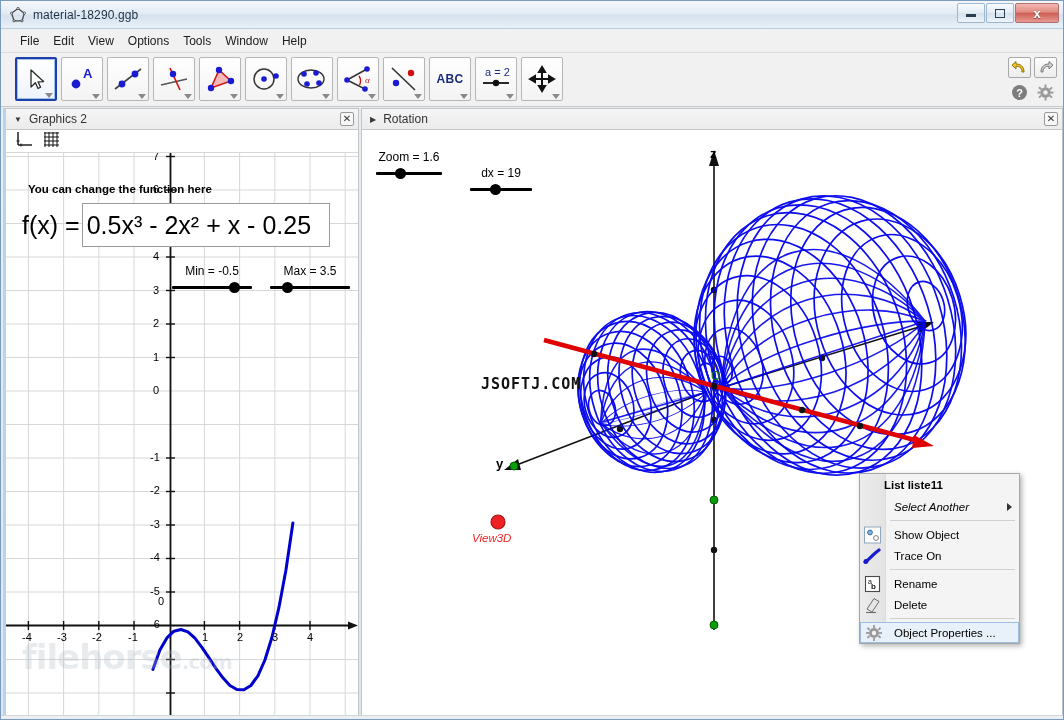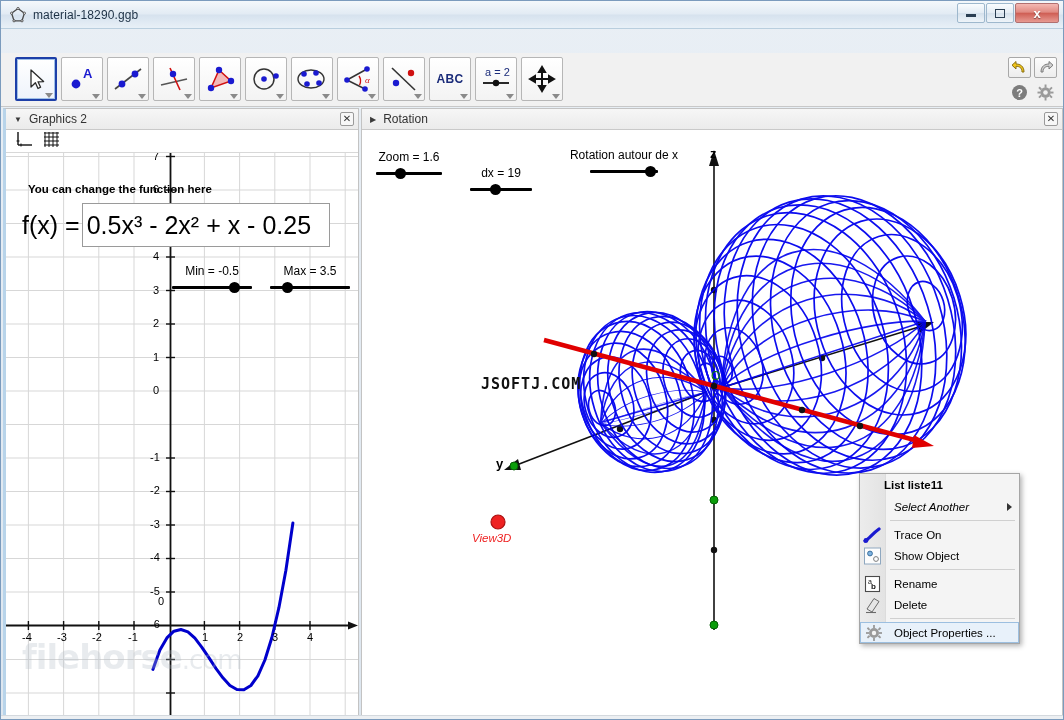--- a/index.html
+++ b/index.html
@@ -197,21 +197,21 @@
     border-left:5px solid #333;
   }
   .ctx-ico { position:absolute; left:3px; top:50%; transform:translateY(-50%); width:20px; height:18px; }
 
   .fh-wm {
     position:absolute; left:18px; top:650px; z-index:30;
     font-size:34px; font-weight:bold; color:rgba(180,190,200,.30);
     letter-spacing:-1px; white-space:nowrap; pointer-events:none;
     font-family:"DejaVu Sans", sans-serif;
   }
-  .fh-wm .sm { font-size:26px; font-weight:normal; }
+  .fh-wm .sm { font-size:20px; font-weight:bold; }
   .statusbar {
     position:absolute; left:0; bottom:0; width:1062px; height:4px;
     background:#eceff2; border-top:1px solid #d4d9de;
   }
 </style>
 </head>
 <body>
 
 <div id="app">
 
@@ -233,20 +233,29 @@
         </div>
       <div class="winbtn">
           <span class="wb-max"></span>
         </div>
       <div class="winbtn close">
         <span class="wb-close">x</span>
       </div>
     </div>
   </div>
 
+  <div class="menubar">
+    <div class="menuitem">File</div>
+    <div class="menuitem">Edit</div>
+    <div class="menuitem">View</div>
+    <div class="menuitem">Options</div>
+    <div class="menuitem">Tools</div>
+    <div class="menuitem">Window</div>
+    <div class="menuitem">Help</div>
+  </div>
 
   <div class="toolbar">
     <div class="tools">
 
       <div class="tool active">
         <svg width="26" height="28" viewBox="0 0 26 28">
           <path d="M8 5 L8 22 L12.4 17.8 L15 23.5 L17.6 22.2 L15 16.8 L20.6 16.6 Z" fill="#ffffff" stroke="#2a2a2a" stroke-width="1.3" stroke-linejoin="round"></path>
         </svg>
         <span class="caret"></span>
       </div>
@@ -575,27 +584,20 @@
         <div class="sltrack" style="width:66px;">
           <div class="bar" style="width:66px;"></div>
           <div class="knob" style="left:19px;"></div>
         </div>
       </div>
       <div class="ggbslider" style="left:108px; top:36px; width:62px;">
         <div class="slabel">dx = 19</div>
         <div class="sltrack" style="width:62px;">
           <div class="bar" style="width:62px;"></div>
           <div class="knob" style="left:20px;"></div>
-        </div>
-      </div>
-      <div class="ggbslider" style="left:200px; top:18px; width:124px;">
-        <div class="slabel">Rotation autour de x</div>
-        <div class="sltrack" style="width:68px; margin-left:28px;">
-          <div class="bar" style="width:68px;"></div>
-          <div class="knob" style="left:55px;"></div>
         </div>
       </div>
 
       <svg width="700" height="588" viewBox="0 0 700 588" style="position:absolute;left:0;top:0;">
         <defs>
           <clipPath id="clipscene">
               <rect x="0" y="0" width="700" height="588"></rect>
             </clipPath>
         </defs>
         <g clip-path="url(#clipscene)">
@@ -708,36 +710,36 @@
 
     <div class="ctx-item italic">
       <span>Select Another</span>
       <span class="ctx-arrow"></span>
     </div>
     <div class="ctx-sep"></div>
 
     <div class="ctx-item">
       <span class="ctx-ico">
         <svg width="20" height="18" viewBox="0 0 20 18">
-          <path d="M2 15 C6 13, 9 8, 16 3" stroke="#1a1ad0" stroke-width="3.2" fill="none" stroke-linecap="round"></path>
-          <circle cx="3" cy="14.5" r="2.4" fill="#1a1ad0"></circle>
+          <rect x="1.5" y="1" width="16" height="16" fill="#fdfdfd" stroke="#8fa8c0" stroke-width="1"></rect>
+          <circle cx="7" cy="6.5" r="2.4" fill="#7fb3e0" stroke="#3a6f9e" stroke-width="1"></circle>
+          <circle cx="13" cy="12" r="2.4" fill="#ffffff" stroke="#7d7d7d" stroke-width="1"></circle>
         </svg>
       </span>
-      <span>Trace On</span>
+      <span>Show Object</span>
     </div>
 
     <div class="ctx-item">
       <span class="ctx-ico">
         <svg width="20" height="18" viewBox="0 0 20 18">
-          <rect x="1.5" y="1" width="16" height="16" fill="#fdfdfd" stroke="#8fa8c0" stroke-width="1"></rect>
-          <circle cx="7" cy="6.5" r="2.4" fill="#7fb3e0" stroke="#3a6f9e" stroke-width="1"></circle>
-          <circle cx="13" cy="12" r="2.4" fill="#ffffff" stroke="#7d7d7d" stroke-width="1"></circle>
+          <path d="M2 15 C6 13, 9 8, 16 3" stroke="#1a1ad0" stroke-width="3.2" fill="none" stroke-linecap="round"></path>
+          <circle cx="3" cy="14.5" r="2.4" fill="#1a1ad0"></circle>
         </svg>
       </span>
-      <span>Show Object</span>
+      <span>Trace On</span>
     </div>
 
     <div class="ctx-sep"></div>
 
     <div class="ctx-item">
       <span class="ctx-ico">
         <svg width="20" height="18" viewBox="0 0 20 18">
           <rect x="2.5" y="1.5" width="14" height="15" fill="#ffffff" stroke="#4a4a4a" stroke-width="1.1"></rect>
           <text x="5" y="8.5" font-size="7" fill="#111" font-family="Liberation Sans, sans-serif">a</text>
           <text x="8" y="14" font-size="8" font-weight="bold" fill="#111" font-family="Liberation Sans, sans-serif">b</text>

